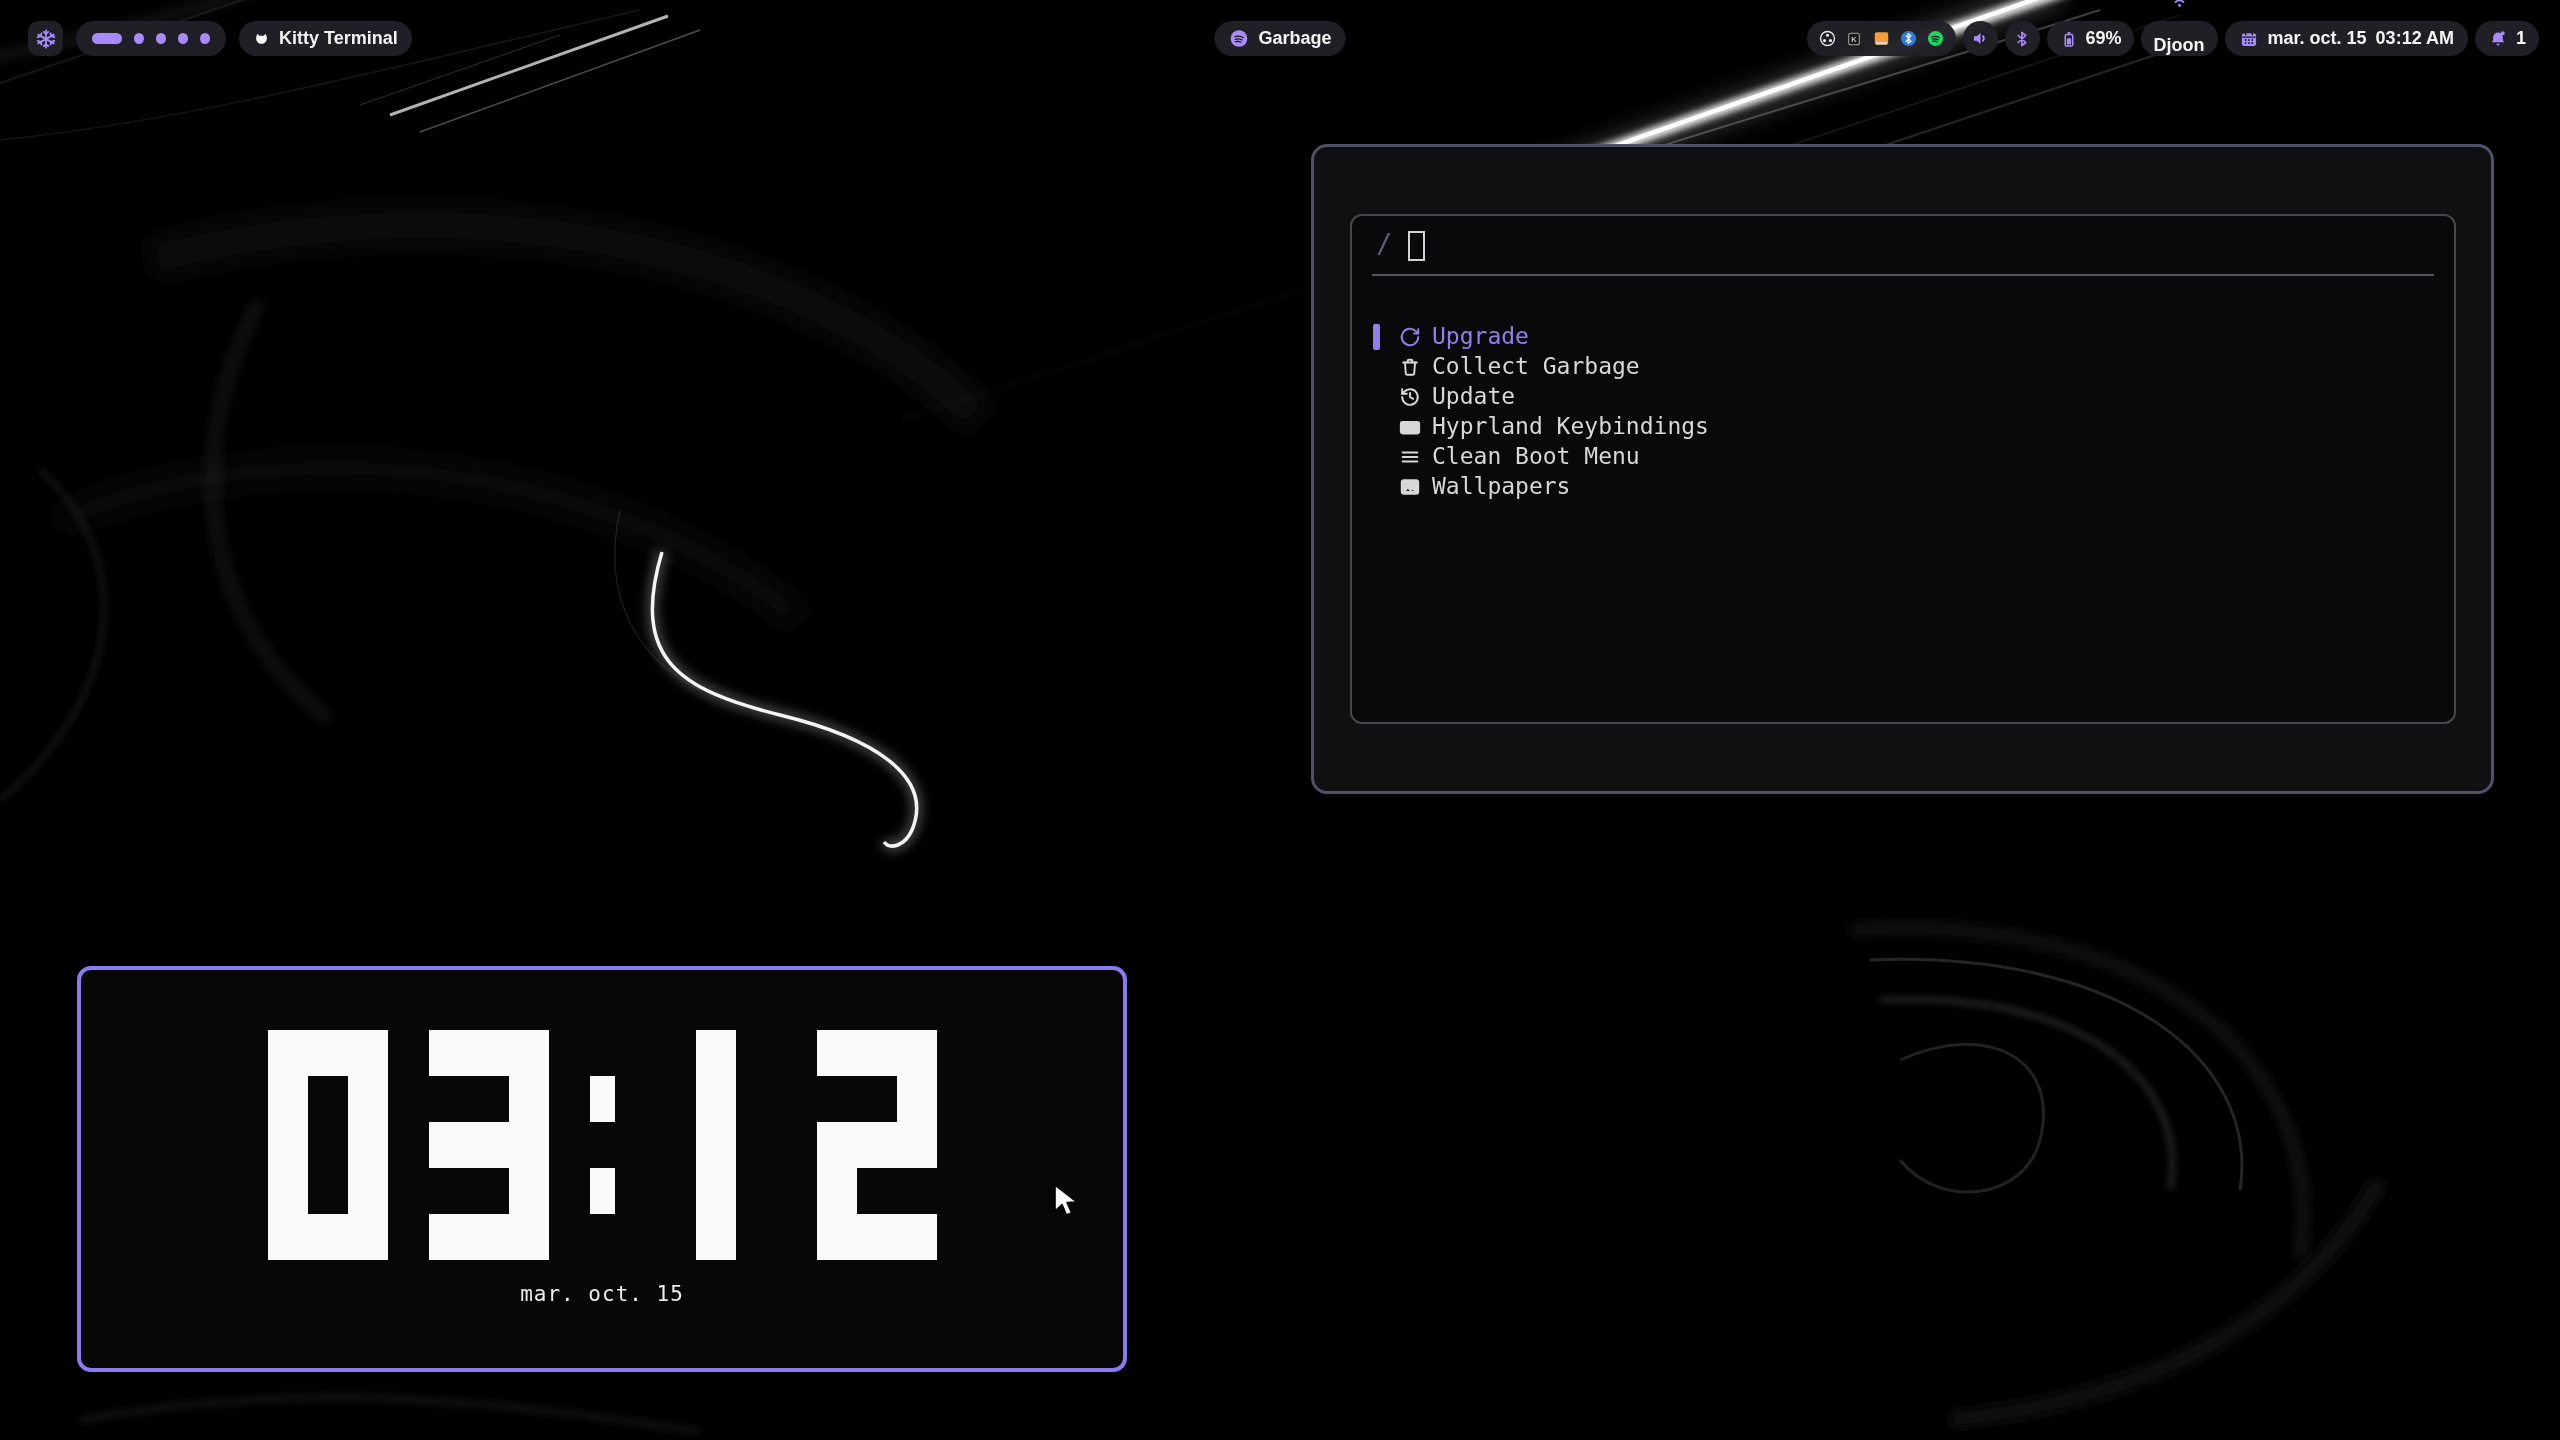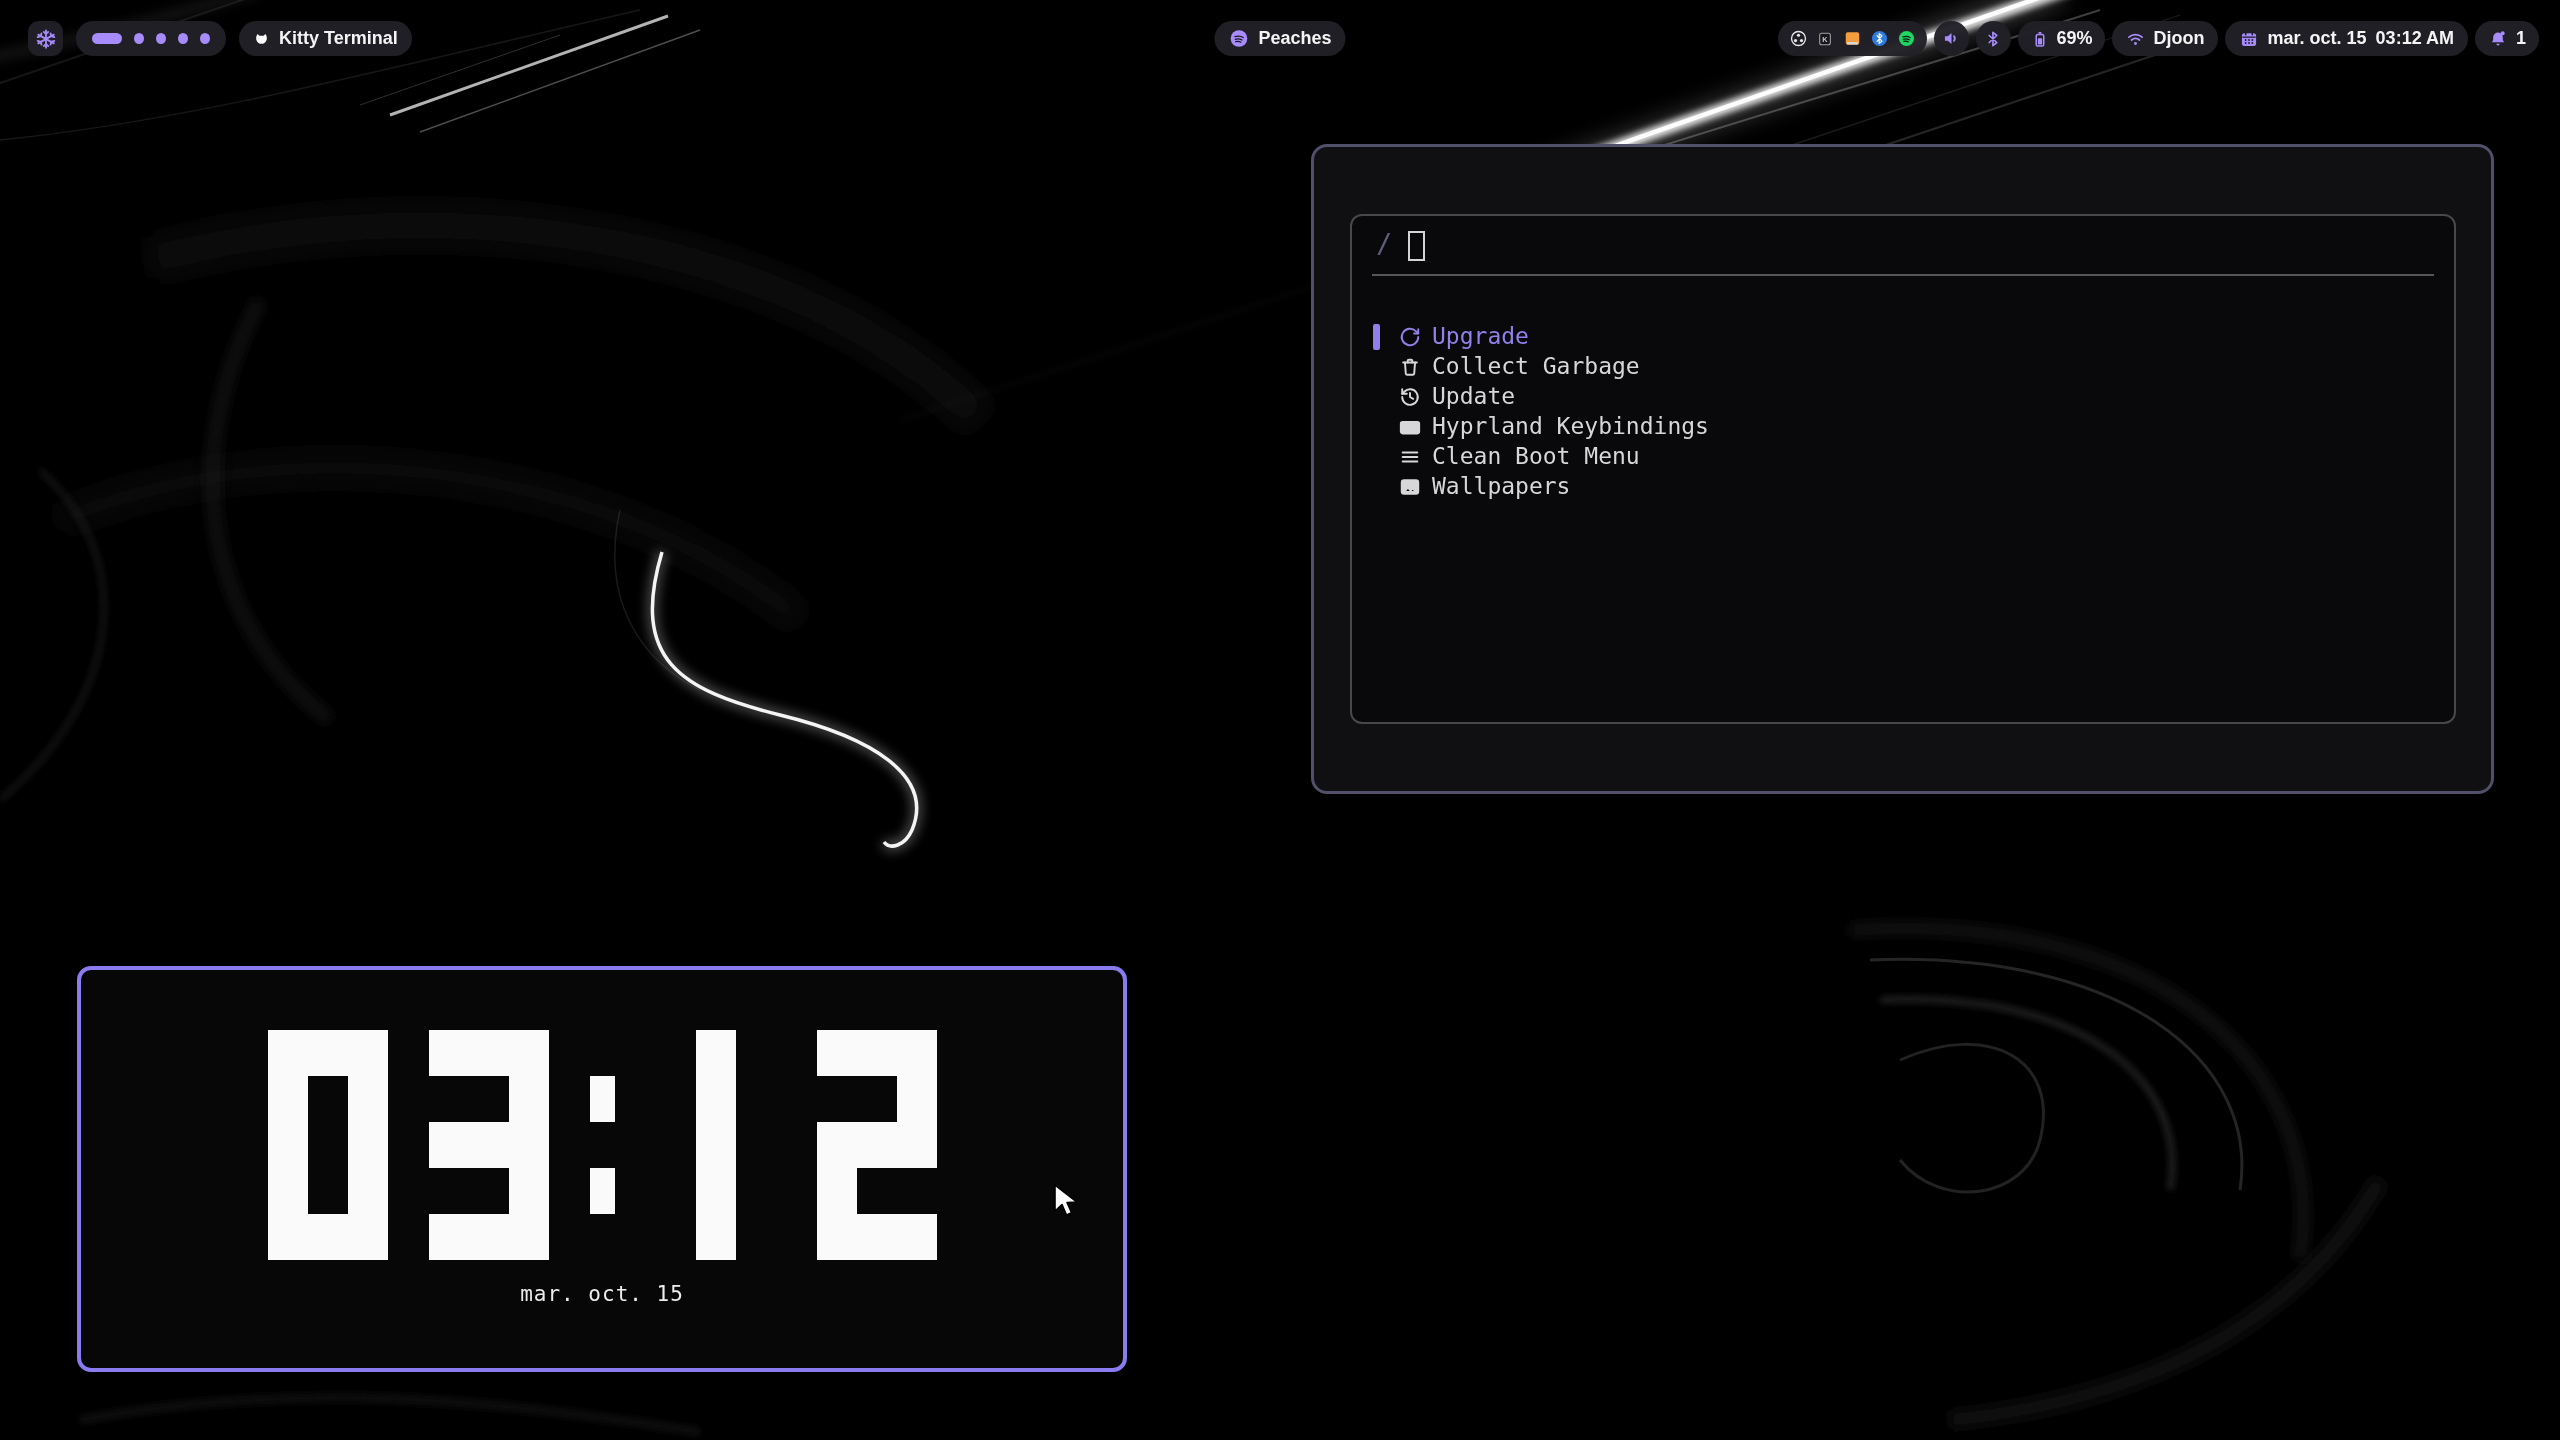--- a/index.html
+++ b/index.html
@@ -133,21 +133,21 @@
 </div>
 
 <div id="bar-center" class="bar-group">
   <div class="pill pad">
     <span class="ico">
       <svg viewBox="0 0 24 24" width="21" height="21">
         <circle cx="12" cy="12" r="9.5" fill="#a78bfa"></circle>
         <path d="M7.4 9.9c3.2-1 6.9-.7 9.4 1M7.8 12.9c2.7-.8 5.6-.5 7.7.8M8.3 15.7c2.1-.6 4.2-.4 5.9.6" fill="none" stroke="#17161d" stroke-width="1.5" stroke-linecap="round"></path>
       </svg>
     </span>
-    <span class="txt">Peaches</span>
+    <span class="txt">Garbage</span>
   </div>
 </div>
 
 <div id="bar-right" class="bar-group">
   <div class="pill" id="tray-pill">
       <span class="tray-ico">
         <svg viewBox="0 0 24 24" width="19" height="19">
           <circle cx="12" cy="12" r="8.8" fill="none" stroke="#e9e9e9" stroke-width="1.7"></circle>
           <circle cx="12" cy="7.9" r="2" fill="#e9e9e9"></circle>
           <circle cx="8.2" cy="14.6" r="2" fill="#e9e9e9"></circle>
@@ -197,21 +197,21 @@
   <div class="pill pad" style="gap:7px;padding:0 12px;">
     <span class="ico">
       <svg viewBox="0 0 24 24" width="20" height="20">
         <rect x="10" y="3.6" width="4" height="2.2" rx="1" fill="#a78bfa"></rect>
         <rect x="7.5" y="6.5" width="9" height="14" rx="2" fill="none" stroke="#a78bfa" stroke-width="1.8"></rect>
         <rect x="9.4" y="11" width="5.2" height="7.6" rx="1" fill="#a78bfa"></rect>
       </svg>
     </span>
     <span class="txt">69%</span>
   </div>
-  <div class="pill pad" style="gap:8px;padding:0 13px;">
+  <div class="pill pad" style="gap:24px;padding:0 13px;flex-direction:column;">
     <span class="ico">
       <svg viewBox="0 0 24 24" width="21" height="21">
         <path d="M4.5 10.5a11 11 0 0 1 15 0M7.5 13.7a6.8 6.8 0 0 1 9 0" fill="none" stroke="#a78bfa" stroke-width="2.1" stroke-linecap="round"></path>
         <circle cx="12" cy="17.6" r="1.7" fill="#a78bfa"></circle>
       </svg>
     </span>
     <span class="txt">Djoon</span>
   </div>
   <div class="pill pad" style="gap:9px;padding:0 14px;">
     <span class="ico">

